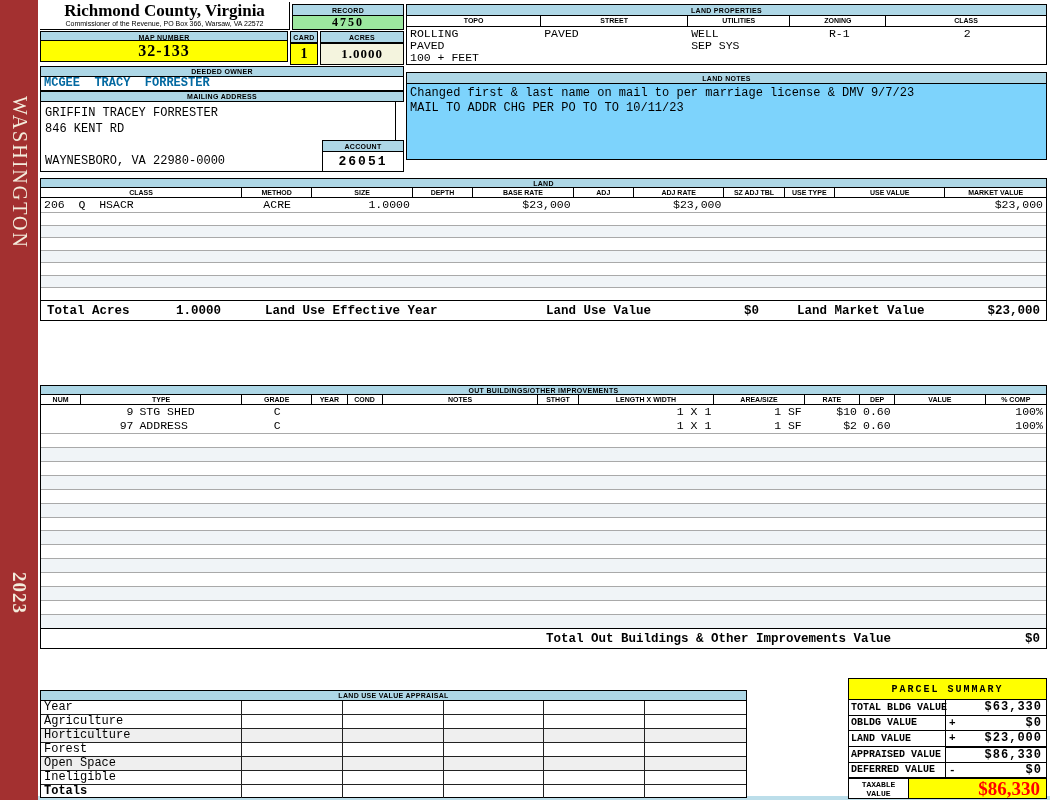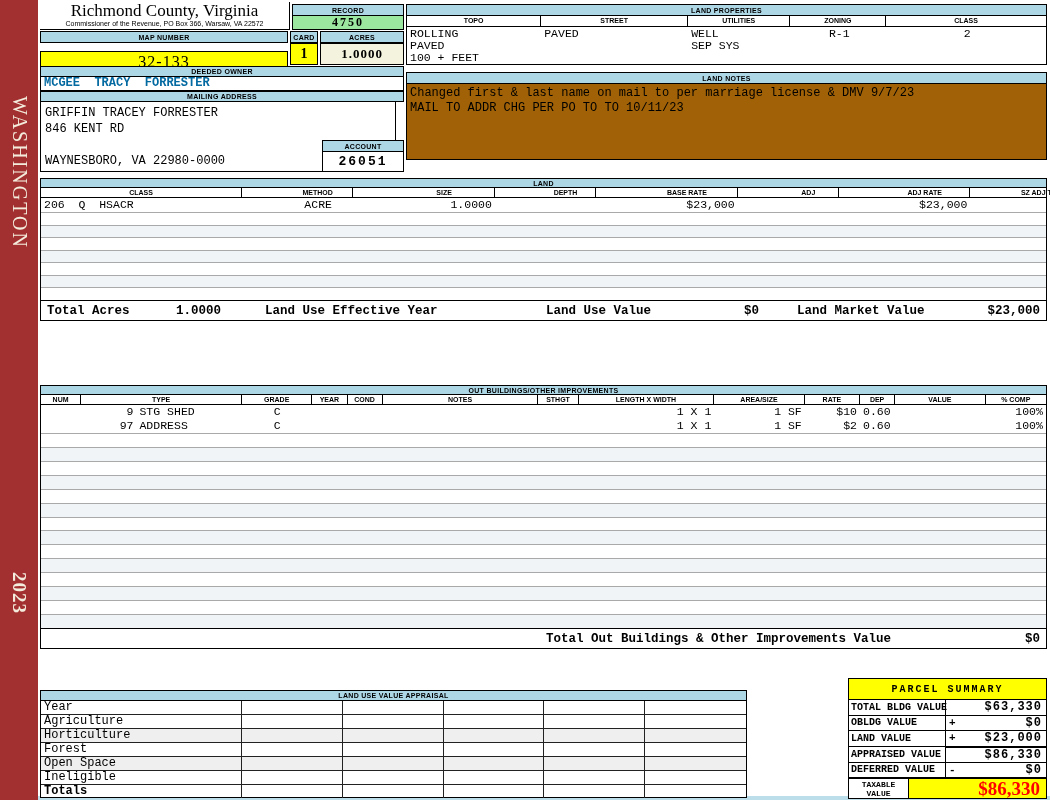--- a/index.html
+++ b/index.html
@@ -18,73 +18,73 @@
   .yeartag{top:572px;font-size:19px;font-weight:bold;letter-spacing:1px;}
   .bottom-strip{position:absolute;left:38px;top:796px;width:1012px;height:4px;background:#BCDEEA;}
 
   
   .bluebar{background:#AED7E6;border:1px solid #000;font-size:7px;font-weight:bold;
            letter-spacing:.3px;display:flex;align-items:center;justify-content:center;}
 
   
   .title-box{left:40px;top:2px;width:250px;height:28px;border-right:1px solid #000;
              border-bottom:1px solid #000;text-align:center;background:#fff;}
-  .county-title{font-size:17px;font-weight:normal;line-height:18px;}
+  .county-title{font-size:17px;font-weight:bold;line-height:18px;}
   .office-line{font-size:7px;line-height:8px;white-space:nowrap;}
 
   .record-hdr{left:292px;top:4px;width:112px;height:12px;}
   .record-val{left:292px;top:16px;width:112px;height:14px;background:#9CE79F;border:1px solid #000;
               border-top:none;display:flex;align-items:center;justify-content:center;
               font-size:12px;font-weight:bold;letter-spacing:2px;}
 
   
   .lp-title{left:406px;top:4px;width:641px;height:12px;}
   .lp-cols{left:406px;top:16px;width:641px;height:11px;display:grid;
            grid-template-columns:21% 23% 16% 15% 25%;border:1px solid #000;border-top:none;background:#fff;}
   .lp-cols div{font-size:7px;font-weight:bold;text-align:center;border-right:1px solid #000;line-height:9px;}
   .lp-cols div:last-child{border-right:none;}
   .lp-vals{left:406px;top:27px;width:641px;height:38px;border:1px solid #000;border-top:none;
            display:grid;grid-template-columns:21% 23% 16% 15% 25%;grid-auto-rows:12px;
            background:#fff;padding-top:1px;}
   .lpv{font-size:11.5px;line-height:12px;padding-left:2px;}
 
   .mapnum-hdr{left:40px;top:31px;width:248px;height:12px;}
-  .mapnum-val{left:40px;top:51px;width:248px;height:22px;background:#FFFF00;border:1px solid #000;
-              display:flex;align-items:center;justify-content:center;font-size:16px;font-weight:normal;letter-spacing:1px;}
+  .mapnum-val{left:40px;top:40px;width:248px;height:22px;background:#FFFF00;border:1px solid #000;
+              display:flex;align-items:center;justify-content:center;font-size:16px;font-weight:bold;letter-spacing:1px;}
   .card-hdr{left:290px;top:31px;width:28px;height:12px;}
   .card-val{left:290px;top:43px;width:28px;height:22px;background:#FFFF00;border:1px solid #000;
             display:flex;align-items:center;justify-content:center;font-size:14px;font-weight:bold;}
   .acres-hdr{left:320px;top:31px;width:84px;height:12px;}
   .acres-val{left:320px;top:43px;width:84px;height:22px;background:#F4F4DE;border:1px solid #000;
              display:flex;align-items:center;justify-content:center;font-size:13px;font-weight:bold;letter-spacing:1px;}
 
   .owner-hdr{left:40px;top:66px;width:364px;height:11px;}
   .owner-val{left:40px;top:77px;width:364px;height:14px;background:#fff;border:1px solid #000;border-top:none;
              color:#0369a1;font-weight:bold;font-size:12px;line-height:13px;padding-left:3px;}
   .mail-hdr{left:40px;top:91px;width:364px;height:11px;}
   .mail-box{left:40px;top:102px;width:356px;height:70px;background:#fff;border:1px solid #000;border-top:none;
             padding:3px 0 0 4px;}
   .mail-line{font-size:12px;line-height:16px;height:16px;}
   .account-hdr{left:322px;top:140px;width:82px;height:12px;}
   .account-val{left:322px;top:152px;width:82px;height:20px;background:#fff;border:1px solid #000;border-top:none;
                display:flex;align-items:center;justify-content:center;font-size:13px;font-weight:bold;letter-spacing:2px;}
 
   .notes-hdr{left:406px;top:72px;width:641px;height:12px;}
-  .notes-box{left:406px;top:84px;width:641px;height:76px;background:#a16207;border:1px solid #000;border-top:none;
+  .notes-box{left:406px;top:84px;width:641px;height:76px;background:#7dd3fc;border:1px solid #000;border-top:none;
              padding:2px 0 0 3px;}
   .note-line{font-size:12px;line-height:15px;}
 
   
   .sec{position:absolute;left:40px;width:1007px;}
   .sec-title{height:10px;font-size:7px;}
   .sec-body{border:1px solid #000;border-top:none;background:#fff;}
   .colhead{display:grid;height:10px;background:#fff;border-bottom:1px solid #000;}
   .colhead div{font-size:7px;font-weight:bold;text-align:center;line-height:9px;border-right:1px solid #000;overflow:hidden;}
   .colhead div:last-child{border-right:none;}
-  .land-grid{grid-template-columns:20% 7% 10% 6% 10% 6% 9% 6% 5% 11% 10%;gap:41px;}
+  .land-grid{grid-template-columns:20% 7% 10% 6% 10% 6% 9% 6% 5% 11% 10%;}
   .ob-grid{grid-template-columns:4% 16% 7% 3.5% 3.5% 15.5% 4% 13.5% 9% 5.5% 3.5% 9% 6%;}
   .ob-grid-data{grid-template-columns:9.5% 10.5% 7% 3.5% 3.5% 15.5% 4% 13.5% 9% 5.5% 3.5% 9% 6%;}
   .drow{display:grid;height:14px;}
   .drow div{font-size:11.5px;line-height:14px;font-family:"Liberation Mono","DejaVu Sans Mono",monospace;
             white-space:pre;overflow:visible;}
   .a-l{text-align:left;padding-left:3px;}
   .a-c{text-align:center;}
   .a-r{text-align:right;padding-right:3px;}
   .empties{display:flex;flex-direction:column;}
   .erow{flex:1;border-top:1px solid #A9A9A9;}

